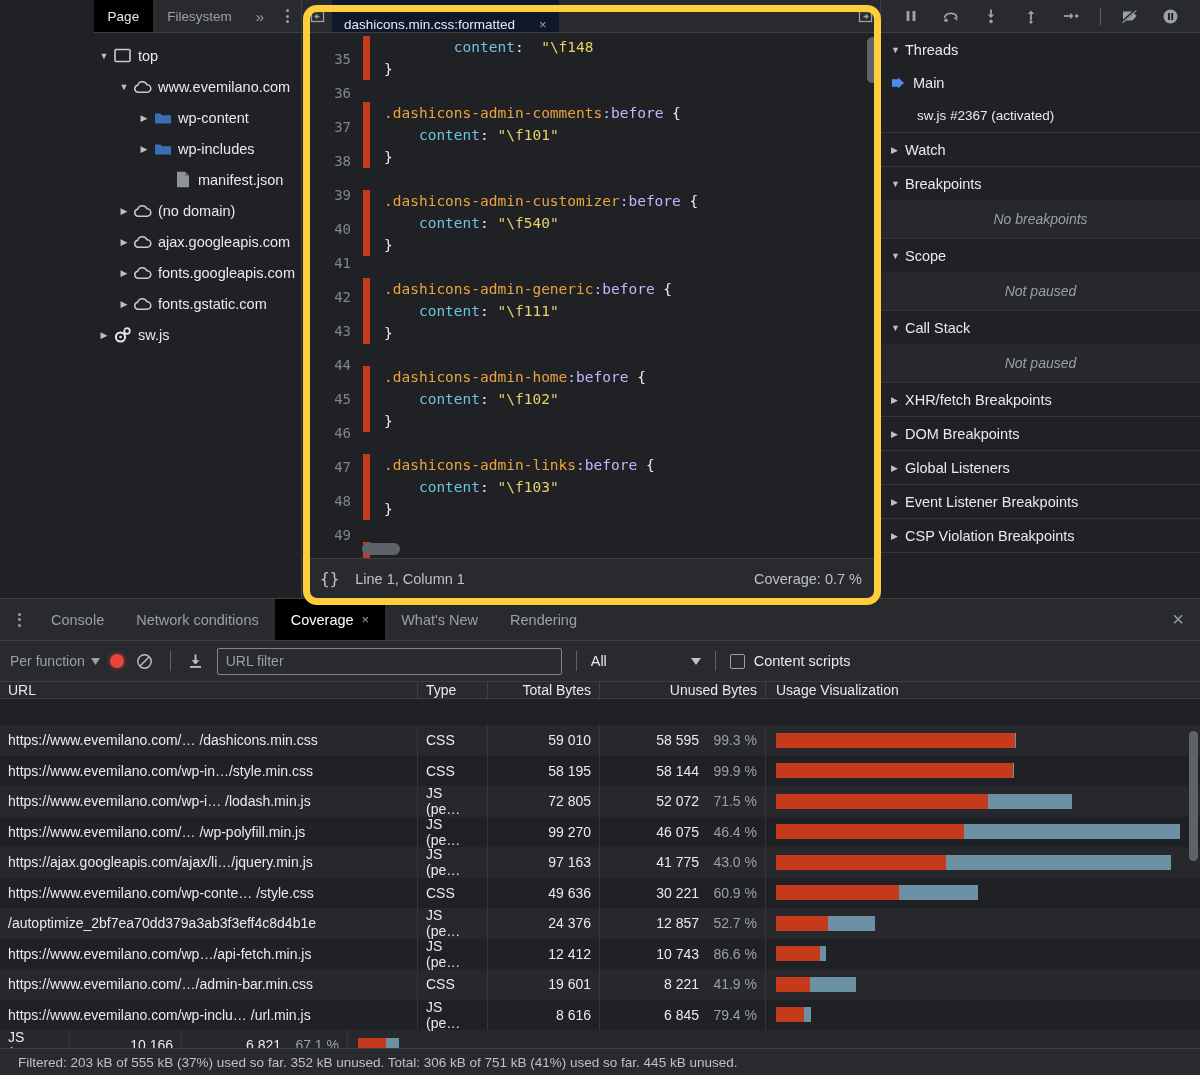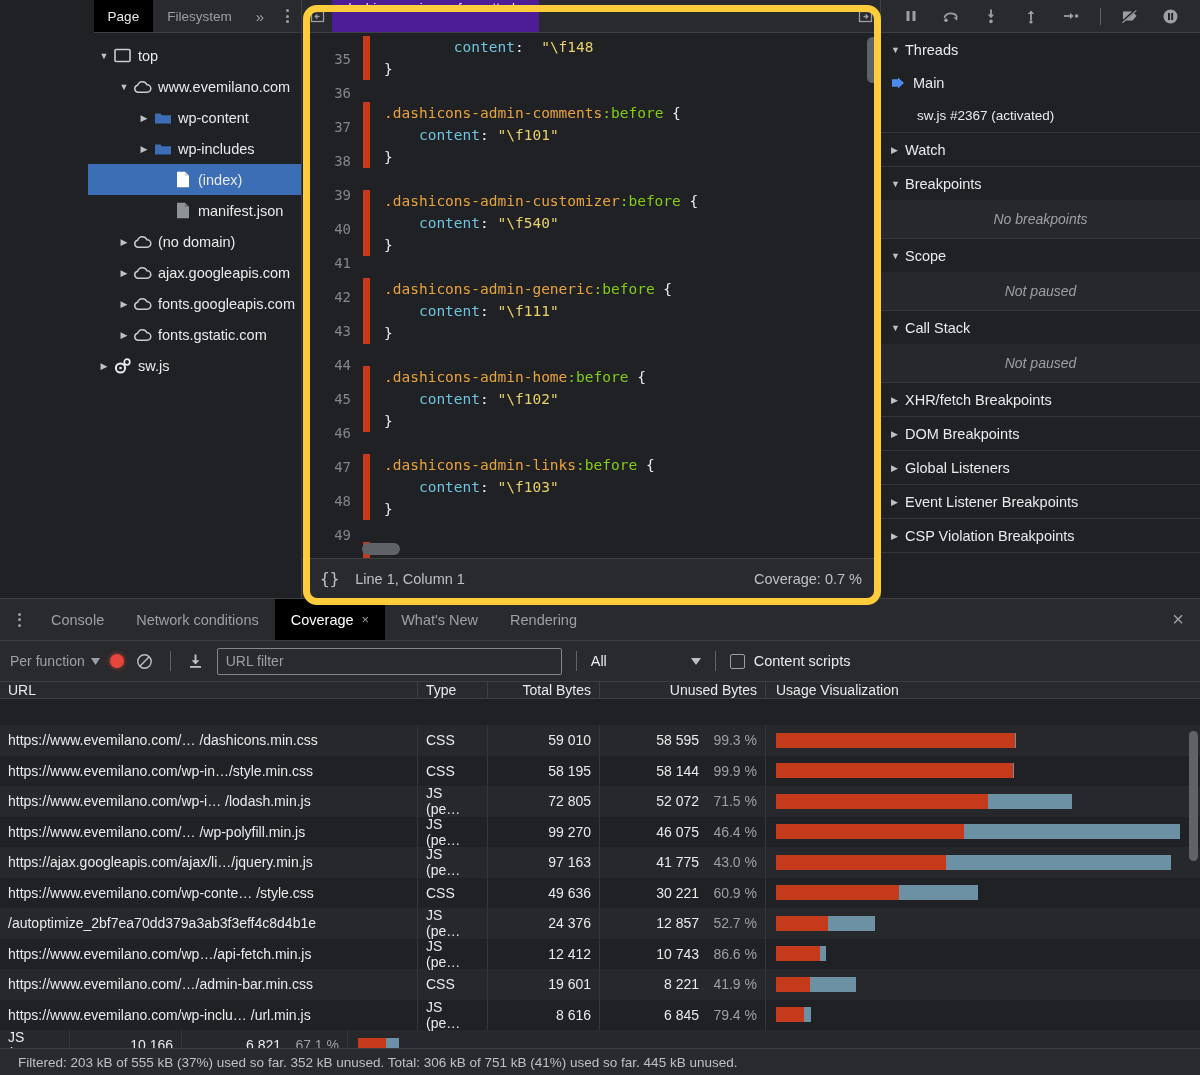--- a/index.html
+++ b/index.html
@@ -32,34 +32,34 @@
   .tw.empty { visibility:hidden; }
   .ticon { width:22px; min-width:22px; display:flex; align-items:center; justify-content:center; margin-right:4px; }
   .tlabel { font-size:14.5px; }
 
   svg.ic { display:block; }
 
   
   .sources { width: 578px; height:598px; background:#202124; display:flex; flex-direction:column; position:relative; }
   .src-tabs { height:33px; background:#292a2d; display:flex; align-items:stretch; border-bottom:1px solid #3c4043; }
   .src-navbtn { width:30px; display:flex; align-items:center; justify-content:center; color:#9aa0a6; }
-  .src-tab { display:flex; align-items:flex-start; gap:4px; padding:0 12px; background:#4c1d95; color:#e8eaed; font-size:13.5px; }
+  .src-tab { display:flex; align-items:flex-end; gap:24px; padding:0 12px; background:#0f172a; color:#e8eaed; font-size:13.5px; }
   .src-tab .x { color:#9aa0a6; font-size:13px; }
   .src-spacer { flex:1; }
 
   .editor { flex:1; display:flex; background:#202124; position:relative; overflow:hidden; }
   .gutter { width:58px; min-width:58px; text-align:right; padding-top:3px; color:#80868b; font-family:"DejaVu Sans Mono", monospace; font-size:14px; }
   .gutter .ln { height:22px; line-height:22px; padding-right:9px;margin-top:12px; }
   .covbar { width:18px; min-width:18px; padding-top:3px; }
   .covbar .cb { height:22px; }
   .covbar .cb.u { background:#c43a1a; width:7px; margin-left:3px; }
   .code { flex:1; padding-top:3px; font-family:"DejaVu Sans Mono", monospace; font-size:14.5px; overflow:hidden; white-space:pre; }
   .code .cl { height:22px; line-height:22px; padding-left:6px; }
   .sel { color:#e8a33d; }
-  .pseudo { color:#84cc16; }
+  .pseudo { color:#c4b5fd; }
   .brace { color:#e8eaed; }
   .prop { color:#6fc3df; }
   .str { color:#e8d06a; }
   .punc { color:#e8eaed; }
 
   .ed-vscroll { position:absolute; right:2px; top:4px; width:11px; height:46px; background:#5f6368; border-radius:6px; }
   .ed-hscroll { position:absolute; left:60px; bottom:3px; width:38px; height:12px; background:#5f6368; border-radius:6px; }
 
   .src-status { height:40px; background:#292a2d; border-top:1px solid #3c4043; display:flex; align-items:center; padding:0 18px; font-size:14.5px; color:#bdc1c6; }
   .pretty { font-family:"DejaVu Sans Mono", monospace; font-size:16px; color:#bdc1c6; margin-right:16px; }
@@ -182,30 +182,20 @@
             <span class="tlabel">wp-content</span>
           </div>
           <div class="tree-row" style="padding-left: 48px;">
             <span class="tw">▶</span>
             <span class="ticon">
               <svg class="ic" width="18" height="14" viewBox="0 0 18 14">
                 <path d="M1 2.4 h5.4 l1.5 1.8 H17 V12.4 H1 Z" fill="#3b6eb4"></path>
               </svg>
             </span>
             <span class="tlabel">wp-includes</span>
-          </div>
-          <div class="tree-row selected" style="padding-left: 68px;">
-            <span class="tw empty"></span>
-            <span class="ticon">
-              <svg class="ic" width="14" height="17" viewBox="0 0 14 17">
-                <path d="M1 0.8 h8 l4 4 v11.4 H1 Z" fill="#ffffff"></path>
-                <path d="M9 0.8 v4 h4" fill="#d6d6d6"></path>
-              </svg>
-            </span>
-            <span class="tlabel">(index)</span>
           </div>
           <div class="tree-row" style="padding-left: 68px;">
             <span class="tw empty"></span>
             <span class="ticon">
               <svg class="ic" width="14" height="17" viewBox="0 0 14 17">
                 <path d="M1 0.8 h8 l4 4 v11.4 H1 Z" fill="#8f9296"></path>
                 <path d="M9 0.8 v4 h4" fill="#6c7075"></path>
               </svg>
             </span>
             <span class="tlabel">manifest.json</span>

